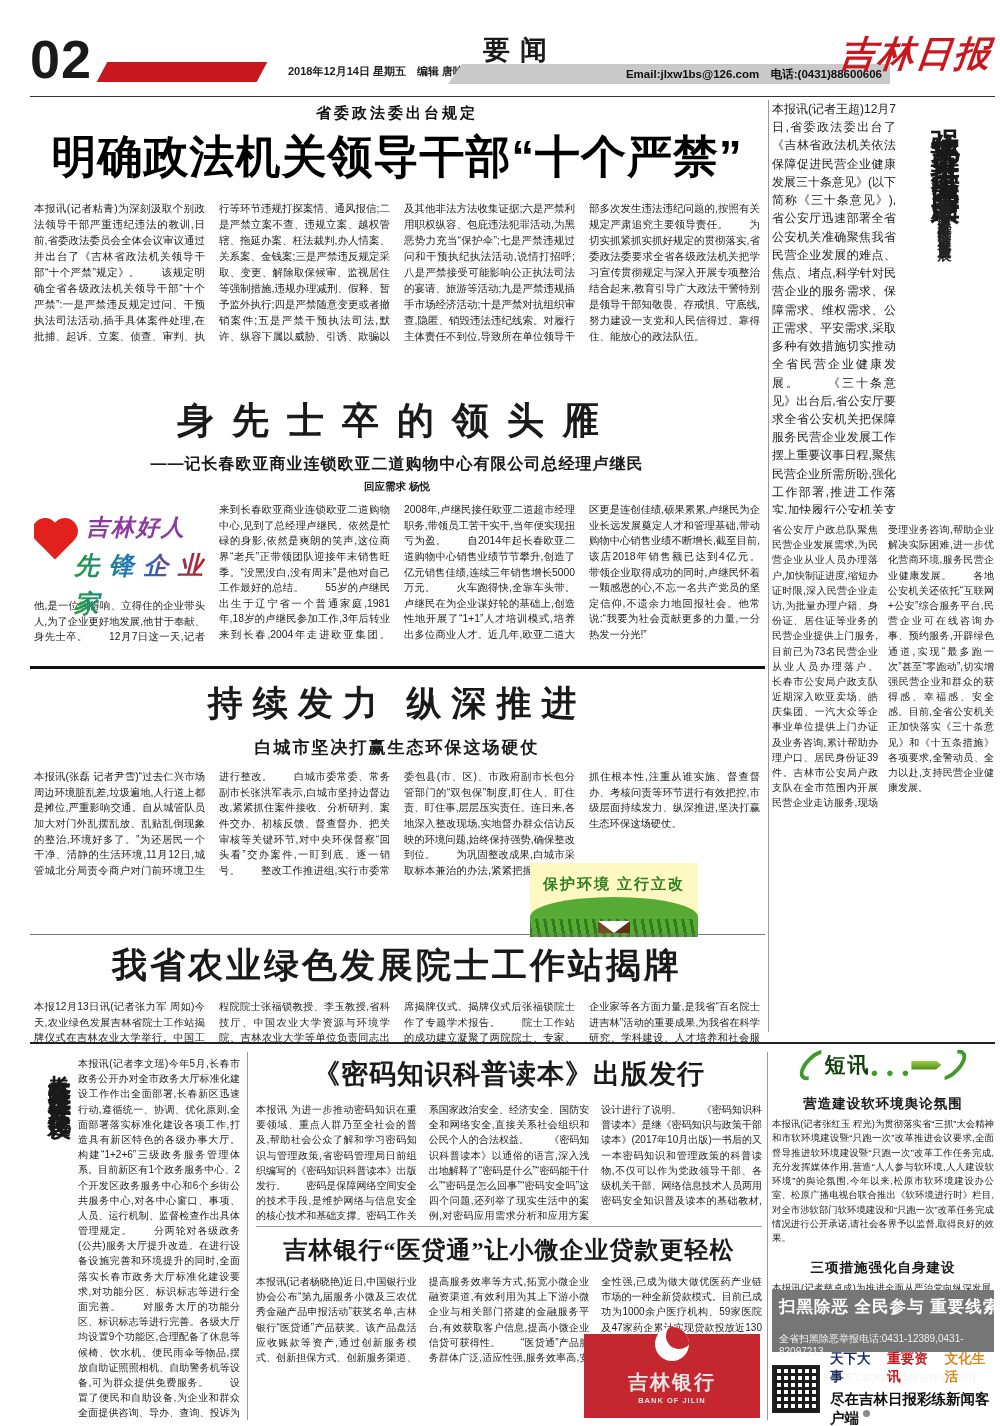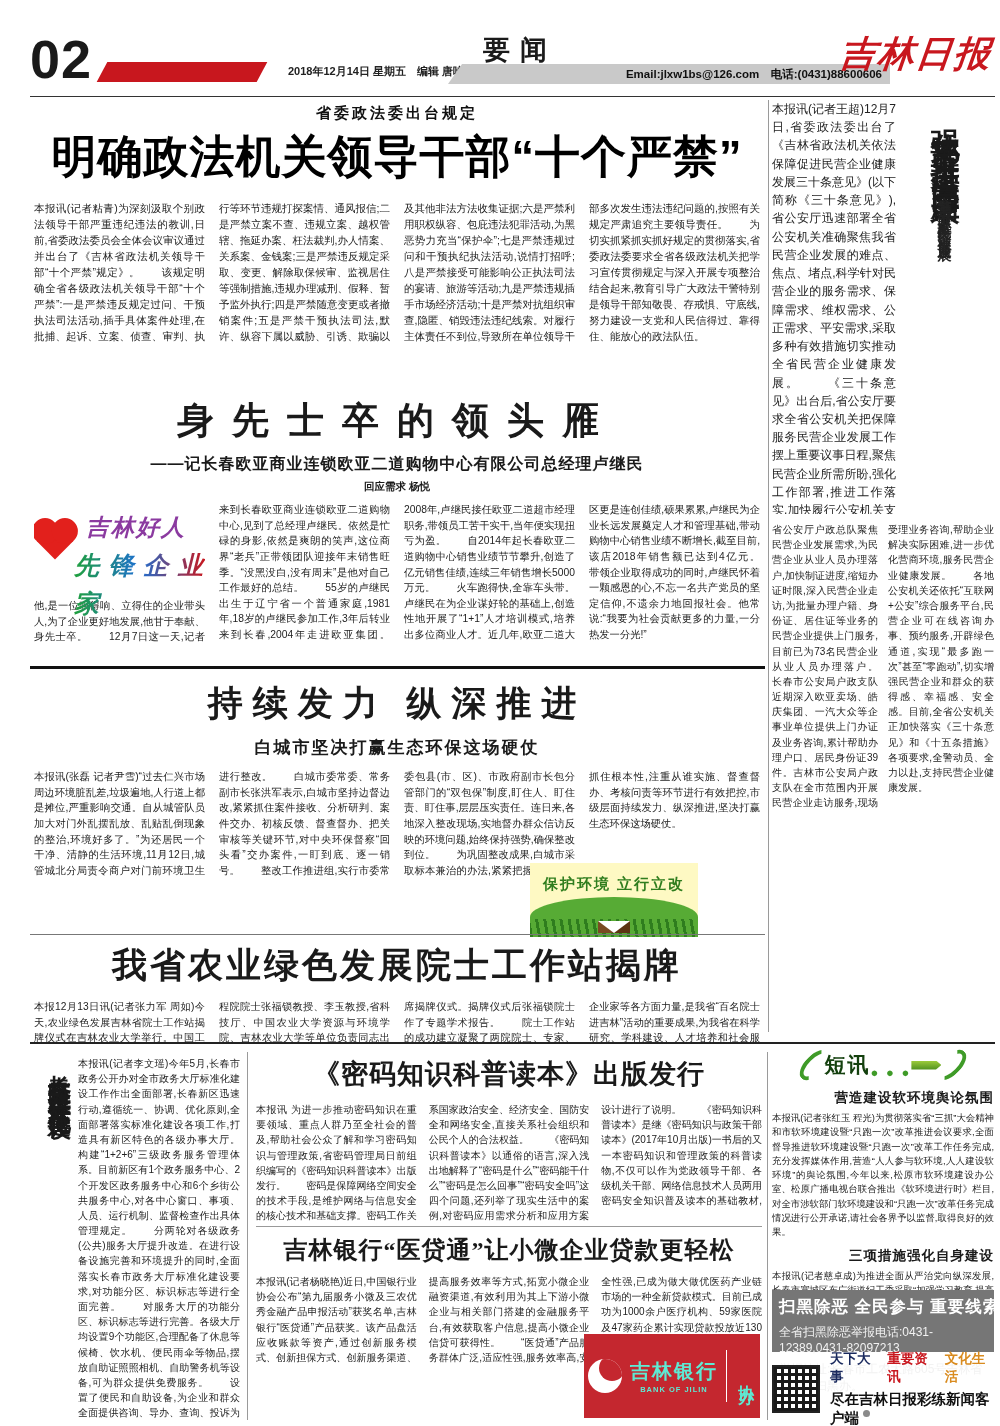--- a/index.html
+++ b/index.html
@@ -77,45 +77,45 @@
   #ac-body{flex:1;font-size:10px;overflow:hidden;margin-left:6px;}
   #article-password{left:256px;top:1056px;width:506px;}
   #article-password .headline{text-align:center;font-size:27px;font-weight:900;letter-spacing:1px;}
   #article-password .body{margin-top:10px;font-size:10px;height:122px;}
   #divider-thin2{left:256px;top:1226px;width:506px;height:1px;background:#999;}
   #article-bank{left:256px;top:1234px;width:506px;height:186px;}
   #article-bank .headline{text-align:center;font-size:24px;font-weight:900;letter-spacing:1px;}
   #article-bank .bodywrap{position:relative;margin-top:8px;height:150px;}
   #article-bank .body{font-size:10px;height:150px;}
   #bank-logo{position:absolute;right:2px;bottom:6px;width:176px;height:84px;background:#c4272f;
-             display:flex;align-items:center;justify-content:center;gap:8px;color:#5eead4;}
+             display:flex;align-items:center;justify-content:center;gap:8px;color:#e5e5e5;flex-direction:column;}
   #bank-mark{position:relative;width:34px;height:34px;border-radius:50%;background:#fff;overflow:hidden;flex:0 0 auto;}
   #bank-mark::after{content:"";position:absolute;width:26px;height:26px;border-radius:50%;background:#c4272f;left:11px;top:-4px;}
   #bank-names{text-align:center;}
   #bank-cn{font-size:20px;font-weight:900;letter-spacing:2px;}
   #bank-en{font-size:7.5px;font-weight:bold;letter-spacing:1px;}
   #bank-sep{width:1px;height:52px;background:#fff;}
   #bank-role{writing-mode:vertical-rl;font-size:16px;font-weight:bold;letter-spacing:4px;}
   
   #bulletin{left:772px;top:1048px;width:222px;}
   #bulletin-logo{display:flex;align-items:center;justify-content:center;height:34px;}
   .paren{width:12px;height:30px;border:4px solid #3f9b28;border-radius:50%;}
   .paren.l{border-right-color:transparent;border-top-color:transparent;transform:rotate(45deg);}
   .paren.r{border-left-color:transparent;border-bottom-color:transparent;transform:rotate(45deg);}
   #bulletin-title{font-size:21px;font-weight:900;color:#14400e;letter-spacing:2px;}
   #bulletin-dots{color:#3f9b28;font-size:13px;letter-spacing:2px;margin-top:14px;}
   #pencil-icon{width:30px;height:9px;background:linear-gradient(180deg,#9ccb3b,#4e8f1f);
                clip-path:polygon(0 0,82% 0,100% 50%,82% 100%,0 100%);}
-  .bi-title{text-align:right;font-size:13.5px;font-weight:900;margin-top:7px;letter-spacing:1px;}
+  .bi-title{text-align:center;font-size:13.5px;font-weight:900;margin-top:13px;letter-spacing:1px;}
   .bi-body{font-size:9.4px;margin-top:4px;}
   
   #shd-banner{left:772px;top:1290px;width:222px;height:62px;background:#767676;color:#fff;
               padding:6px 7px;box-sizing:border-box;}
   #shd-title{font-size:16.5px;font-weight:900;letter-spacing:1px;white-space:nowrap;}
-  #shd-line2,#shd-line3{font-size:12px;margin-top:6px;color:#f2f2f2;}
+  #shd-line2,#shd-line3{font-size:10px;margin-top:14px;color:#f2f2f2;}
   #cailian-banner{left:772px;top:1360px;width:222px;height:58px;display:flex;align-items:center;gap:10px;}
   #qr-icon{width:48px;height:48px;flex:0 0 auto;border:2px solid #222;box-sizing:border-box;
            background-image:repeating-linear-gradient(0deg,#1a1a1a 0 3px,transparent 3px 7px),
                             repeating-linear-gradient(90deg,#1a1a1a 0 3px,#fff 3px 7px);}
   #cailian-words{display:flex;gap:8px;font-size:13.5px;font-weight:900;}
   #cw0{color:#1a2a5e;} #cw1{color:#c8171e;} #cw2{color:#d98b1f;}
   #cailian-line2{font-size:14.5px;font-weight:900;color:#111;margin-top:4px;}
   #cailian-dot{display:inline-block;width:7px;height:7px;border-radius:50%;background:#8a8a8a;margin-left:4px;vertical-align:super;}
 </style>
 </head>

